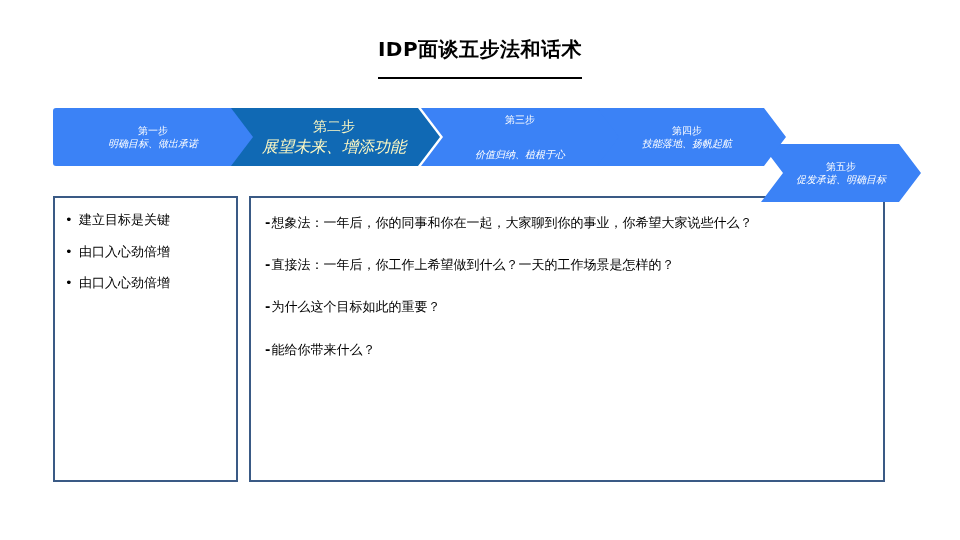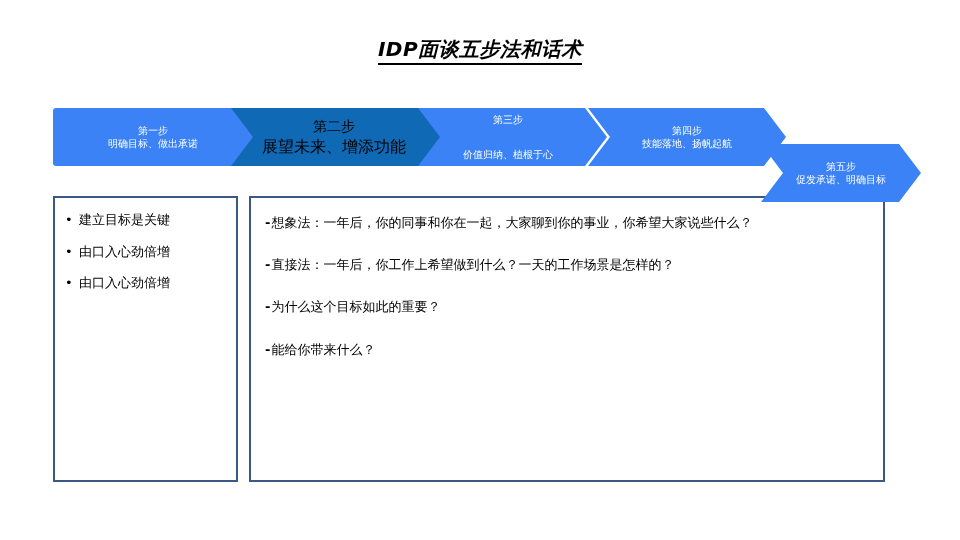--- a/index.html
+++ b/index.html
@@ -24,22 +24,21 @@
     width: 960px;
     text-align: center;
     font-size: 20px;
     font-weight: bold;
     letter-spacing: 0.5px;
     color: #000000;
     white-space: nowrap;
   }
   #slide-title span {
     border-bottom: 2px solid #000000;
-    padding-bottom: 2px;
-    font-style: italic;
+    padding-bottom: 16px;
   }
 
   
   #process-bar {
     position: absolute;
     left: 53px;
     top: 108px;
     width: 868px;
     height: 58px;
   }
@@ -56,41 +55,41 @@
     text-align: center;
     white-space: nowrap;
   }
   .chevron.gray {
     background: #3b82f6;
     color: #ffffff;
     font-size: 10px;
   }
   .chevron.blue {
     background: #1069b4;
-    color: #000000;
+    color: #fef9c3;
     font-size: 14px;
   }
   .chevron.first {
     clip-path: polygon(0 0, calc(100% - 22px) 0, 100% 50%, calc(100% - 22px) 100%, 0 100%);
     border-radius: 3px 0 0 3px;
   }
   .chevron.mid {
     clip-path: polygon(0 0, calc(100% - 22px) 0, 100% 50%, calc(100% - 22px) 100%, 0 100%, 22px 50%);
   }
   .chevron .step-no { display: block; }
-  .chevron .step-desc { display: block; }
+  .chevron .step-desc { display: block; font-style: italic; }
   .chevron.gray .step-no { font-size: 10px; }
   .chevron.gray .step-desc { font-size: 10px; }
   .chevron.blue .step-no { font-size: 14px; }
   .chevron.blue .step-desc { font-size: 16px; }
 
   
   #chev-1 { left: 0px;   width: 200px; z-index: 5; }
   #chev-2 { left: 175px; width: 212px; z-index: 4; }
-  #chev-3 { left: 356px; width: 198px; z-index: 3; gap: 21px; }
+  #chev-3 { left: 368px; width: 198px; z-index: 3; gap: 21px; }
   #chev-4 { left: 535px; width: 198px; z-index: 2; }
   #chev-5 { left: 708px; width: 160px; z-index: 1; margin-top: 36px; }
 
   
   .panel {
     position: absolute;
     box-sizing: border-box;
     border: 2px solid #3a5a85;
     background: #ffffff;
   }

